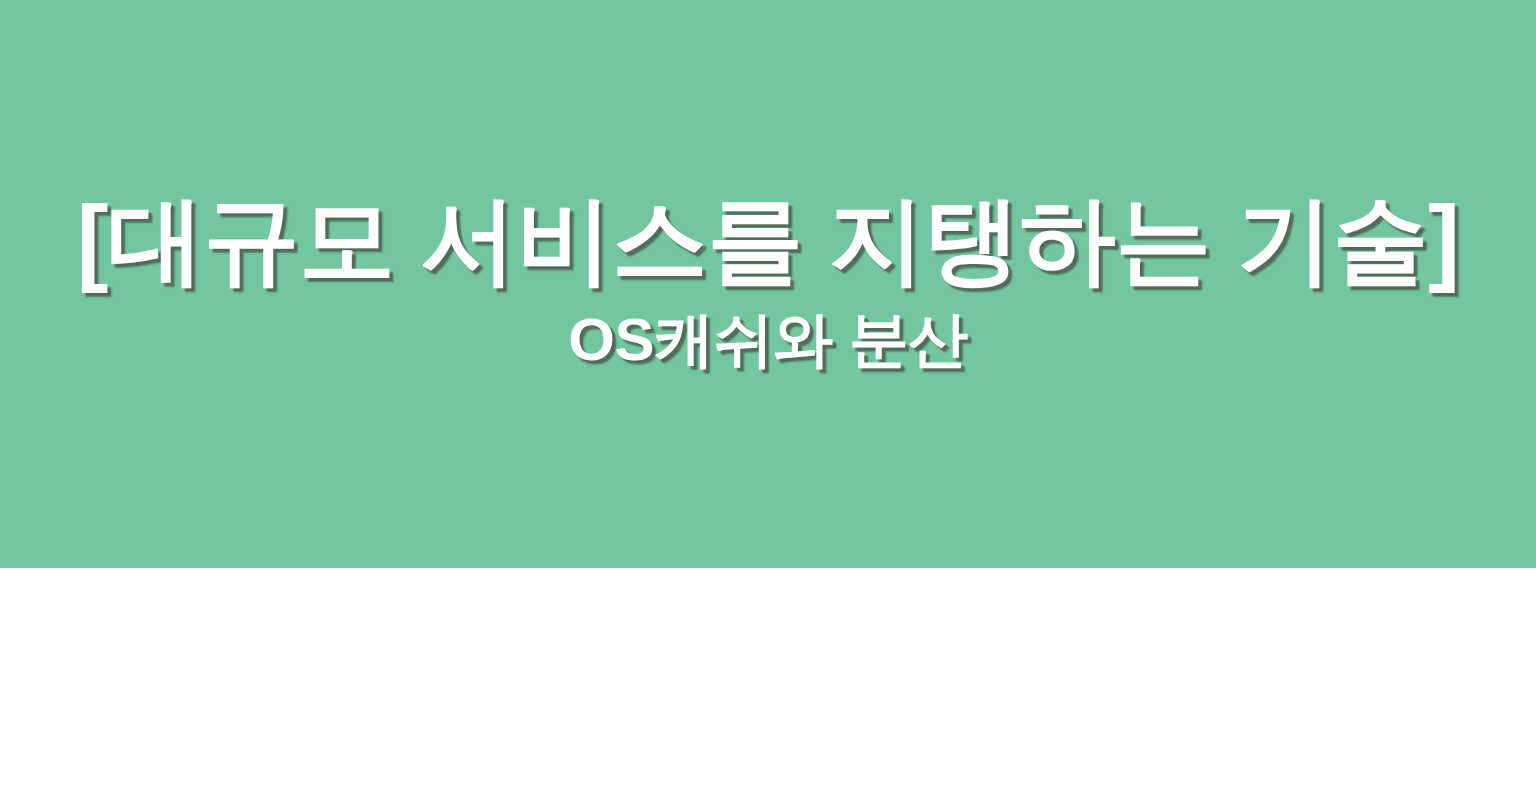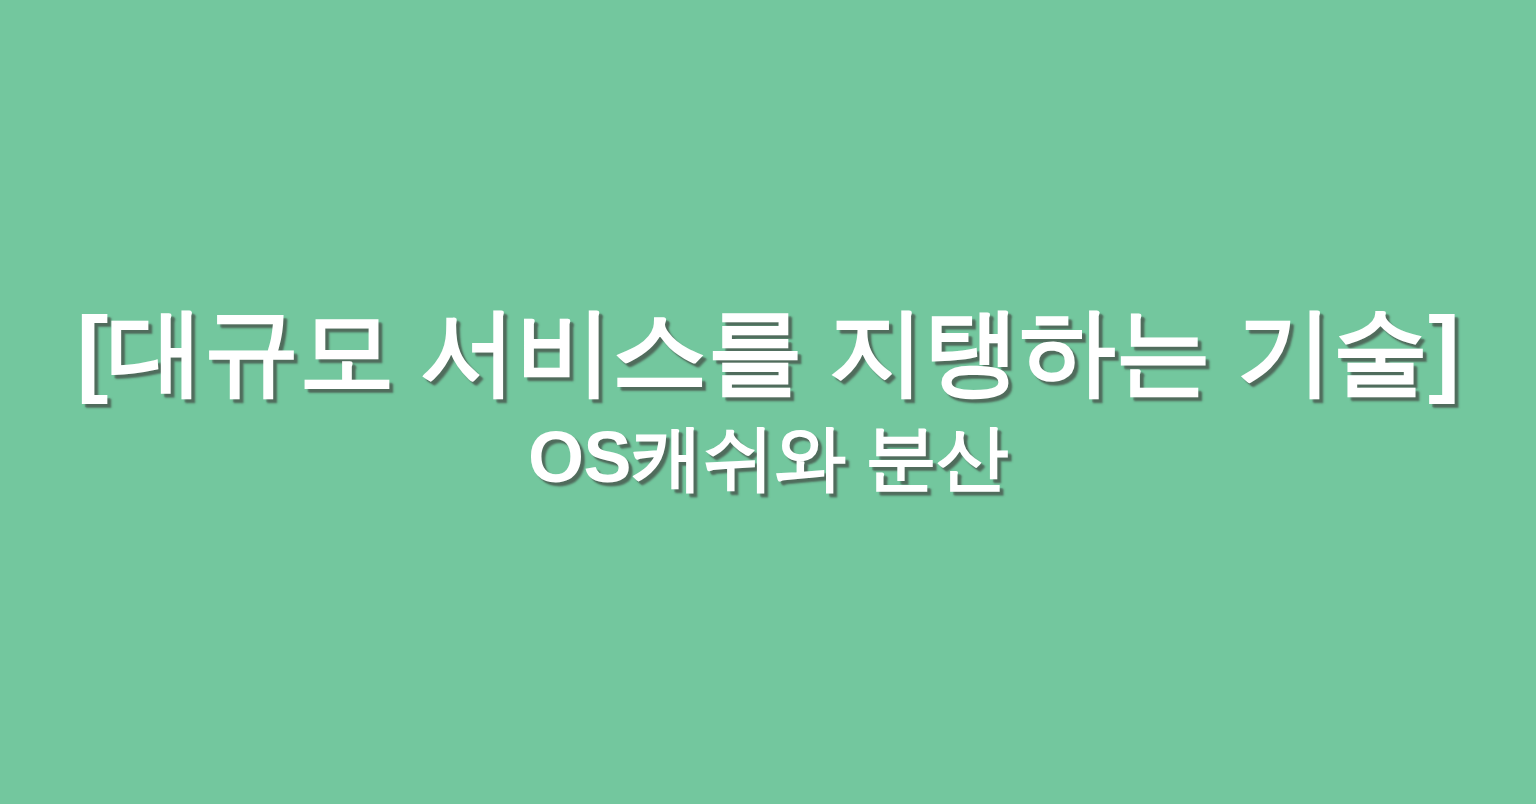--- a/index.html
+++ b/index.html
@@ -11,21 +11,21 @@
   body {
     width: 1536px;
     height: 804px;
     overflow: hidden;
     font-family: "Liberation Sans", "DejaVu Sans", sans-serif;
   }
 
   #slide {
     position: relative;
     width: 1536px;
-    height: 804px;
+    height: 568px;
     box-sizing: border-box;
     display: flex;
     flex-direction: column;
     align-items: center;
     justify-content: center;
     background: #73c79e;
   }
 
   #title-block {
     width: 100%;
@@ -52,21 +52,21 @@
     font-size: 96px;
     line-height: 1.28;
   }
 
   .line-2 {
     font-size: 88px;
     line-height: 1.25;
   }
 
   .line-3 {
-    font-size: 72px;
+    font-size: 60px;
     line-height: 1.25;
   }
 </style>
 </head>
 <body>
 
 <div id="slide">
 
   <div id="title-block">
 

